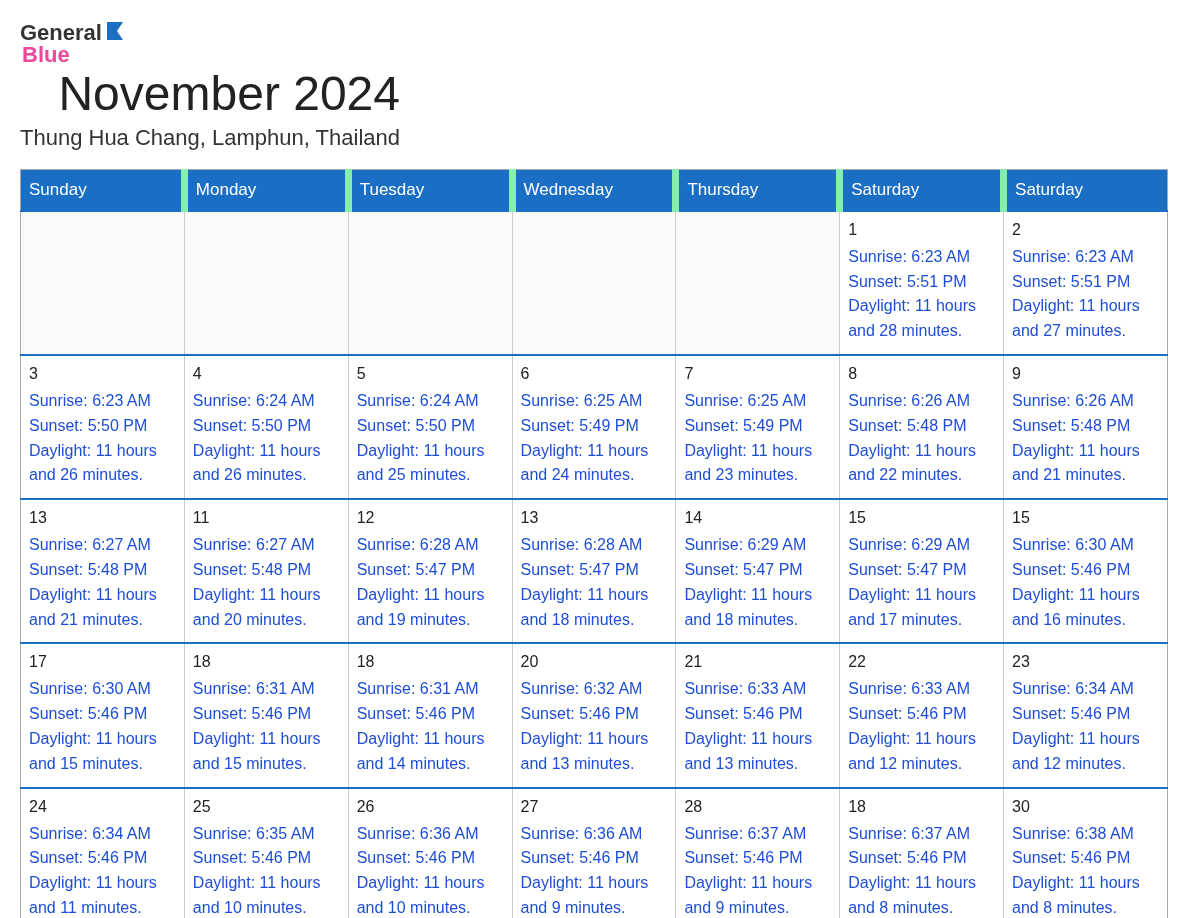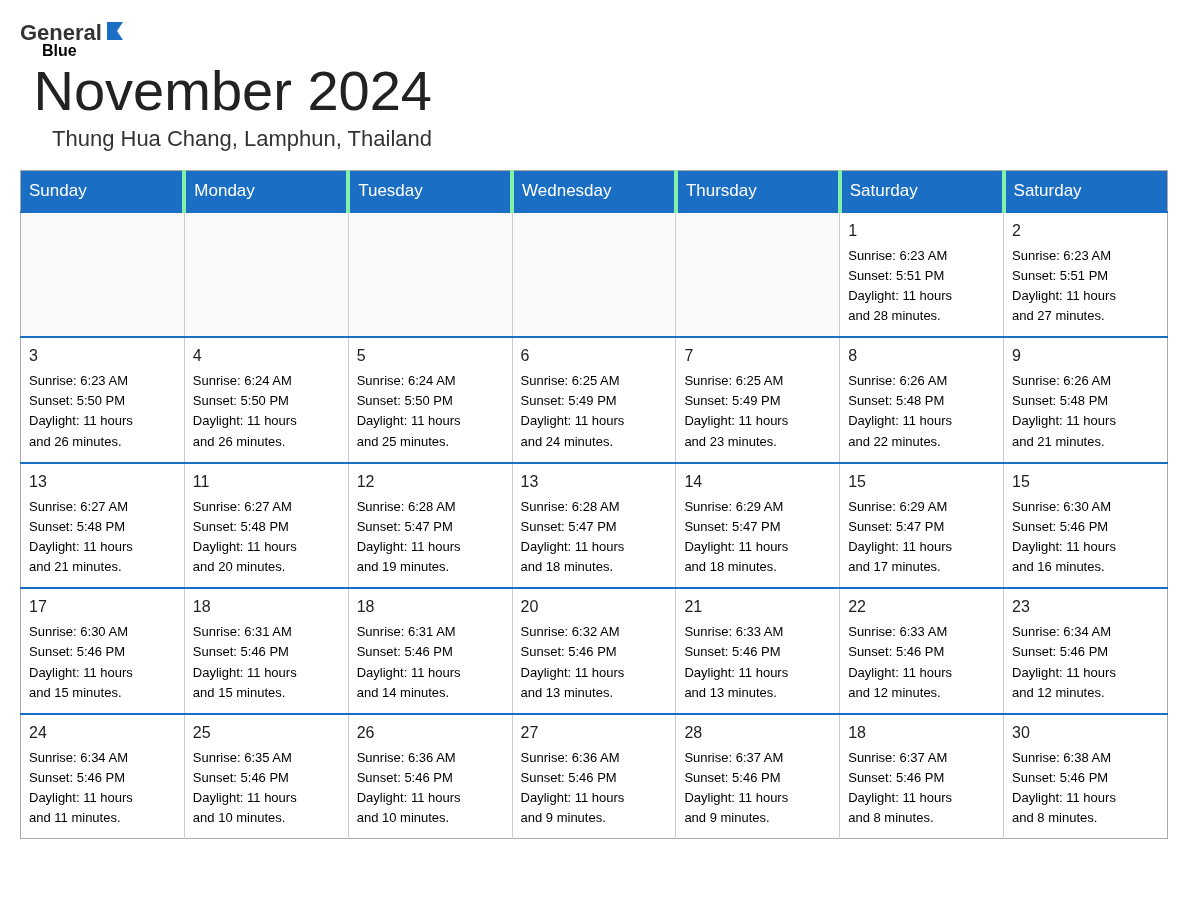--- a/index.html
+++ b/index.html
@@ -22,55 +22,53 @@
       display: flex;
       align-items: center;
       gap: 4px;
     }
     .logo-text-general {
       font-size: 22px;
       font-weight: bold;
       color: #333;
     }
     .logo-text-blue {
-      font-size: 16px;
+      font-size: 22px;
       font-weight: bold;
-      color: #000000;
-      margin-left: 20px;
+      color: #ec4899;
     }
     .title-block {
       text-align: right;
     }
     .month-title {
-      font-size: 56px;
+      font-size: 48px;
       font-weight: normal;
       color: #222;
       line-height: 1.1;
     }
     .location-title {
       font-size: 22px;
       color: #333;
       margin-top: 4px;
-      margin-left: 32px;
     }
     .calendar {
       width: 100%;
       border-collapse: collapse;
       border: 1px solid #aaa;
     }
     .calendar thead tr {
       background-color: #1a6fc4;
     }
     .calendar thead th {
       color: #fff;
       font-size: 17px;
       font-weight: normal;
       padding: 10px 8px;
       text-align: left;
-      border-right: 4px solid #86efac;
+      border-right: 7px solid #86efac;
       width: calc(100% / 7);
     }
     .calendar thead th:last-child {
       border-right: none;
     }
     .calendar tbody tr {
       border-top: 2px solid #1a6fc4;
     }
     .calendar tbody td {
       vertical-align: top;
@@ -85,22 +83,22 @@
       border-right: none;
     }
     .day-number {
       font-size: 16px;
       font-weight: normal;
       color: #222;
       display: block;
       margin-bottom: 3px;
     }
     .day-info {
-      font-size: 13px;
-      color: #000000;
+      font-size: 16px;
+      color: #1d4ed8;
       line-height: 1.55;
     }
     .empty-cell {
       background: #f9f9f9;
     }
   </style>
 </head>
 <body>
 
 <div class="header">

